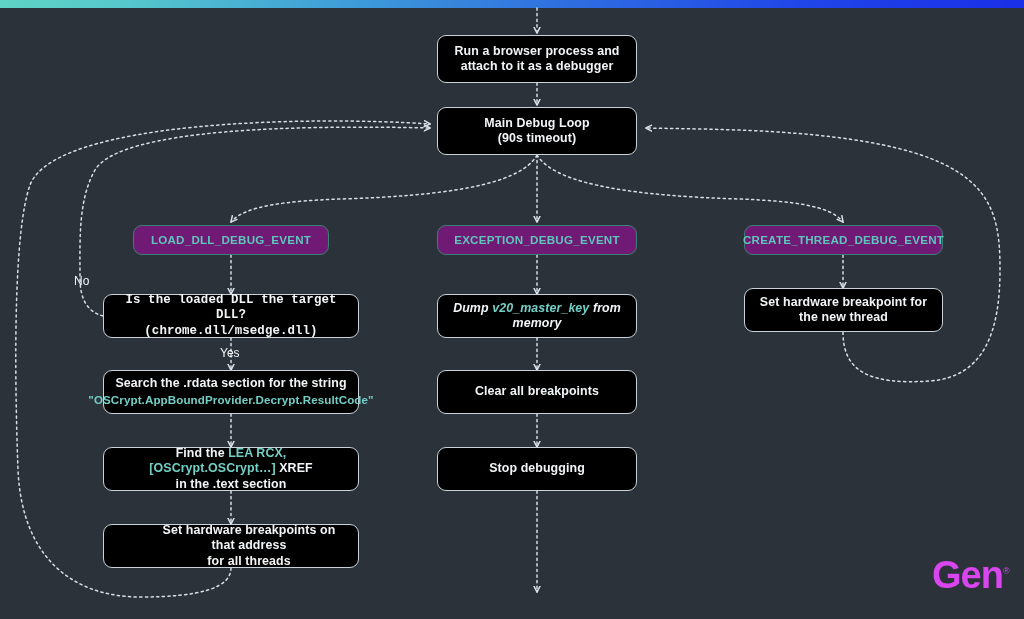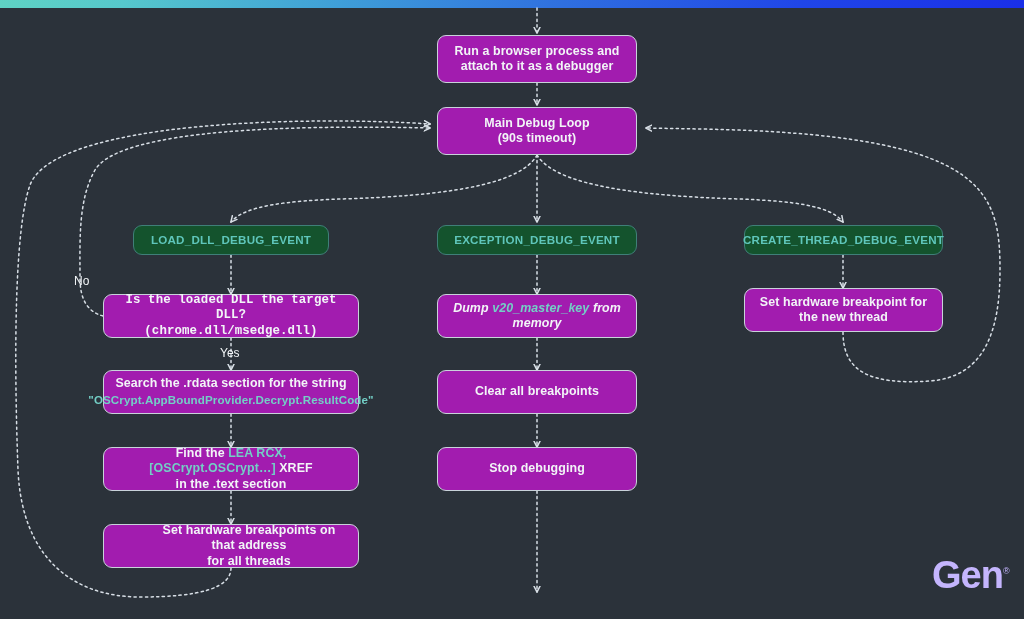--- a/index.html
+++ b/index.html
@@ -21,44 +21,44 @@
     border-radius:9px;
     display:flex;align-items:center;justify-content:center;
     text-align:center;
     color:#f2f5f7;
     font-weight:bold;
     letter-spacing:.1px;
     padding:4px 10px;
   }
   .node.process{
     border:1.6px solid #c9d2da;
-    background:#a21caf;
+    background:#000000;
     font-size:12.4px;
     line-height:15.5px;
   }
   .node.event{
     border:1.6px solid #3f7f78;
-    background:#14532d;
+    background:#701a75;
     color:#5fc6bb;
     font-size:11.6px;
     font-weight:bold;
     letter-spacing:.25px;
     line-height:14px;
   }
   .code{color:#73cfc6;font-weight:bold;}
   .code-str{color:#73cfc6;font-weight:bold;font-size:11.6px;}
   .edge-label{
     position:absolute;
     color:#f2f5f7;
     font-size:12px;
     font-weight:normal;
   }
   #logo{
     position:absolute;
-    color:#c4b5fd;
+    color:#d946ef;
     font-size:38px;
     font-weight:bold;
     letter-spacing:-1px;
     line-height:38px;
   }
   #logo sup{font-size:9px;vertical-align:super;font-weight:normal;letter-spacing:0;}
 </style>
 </head>
 <body>
 

